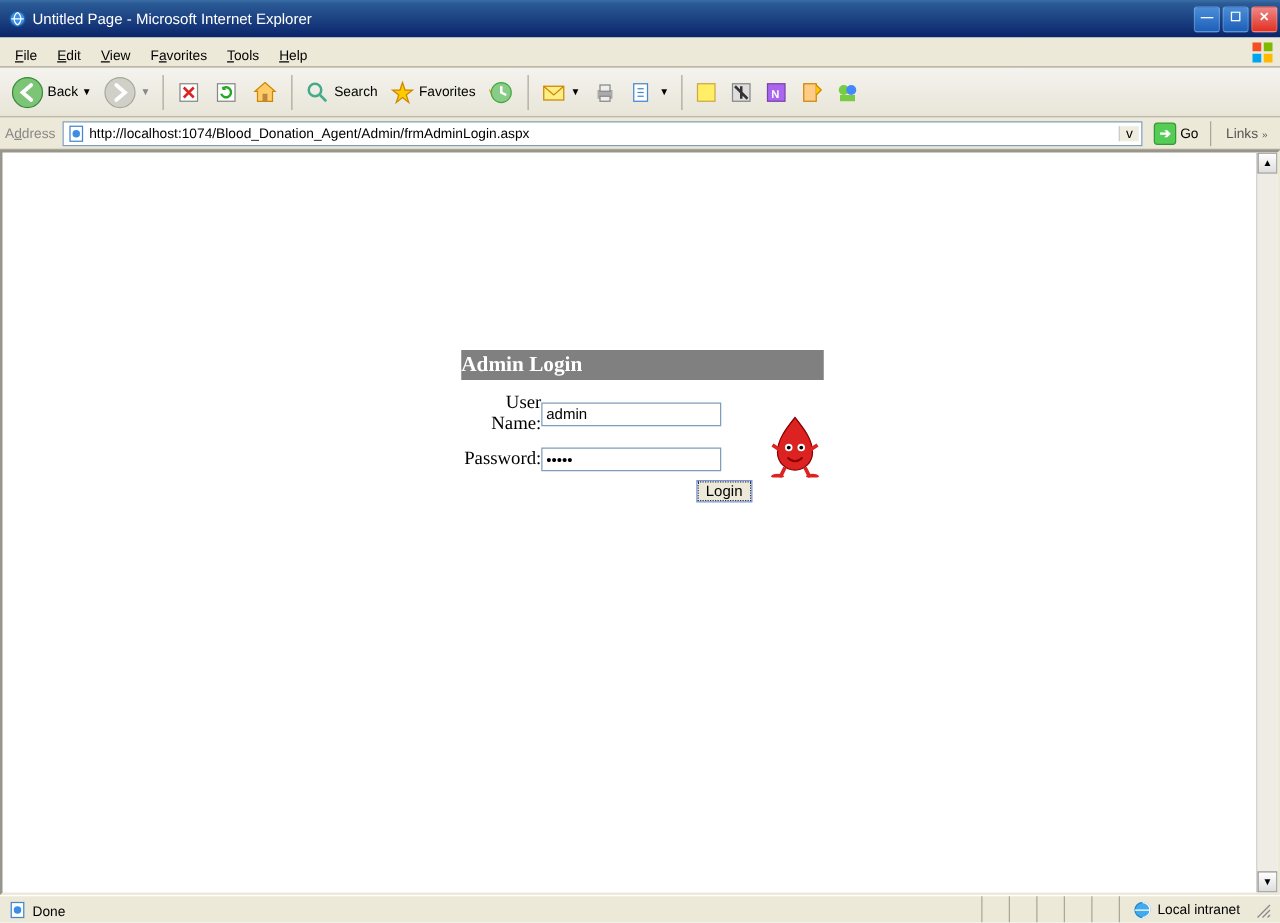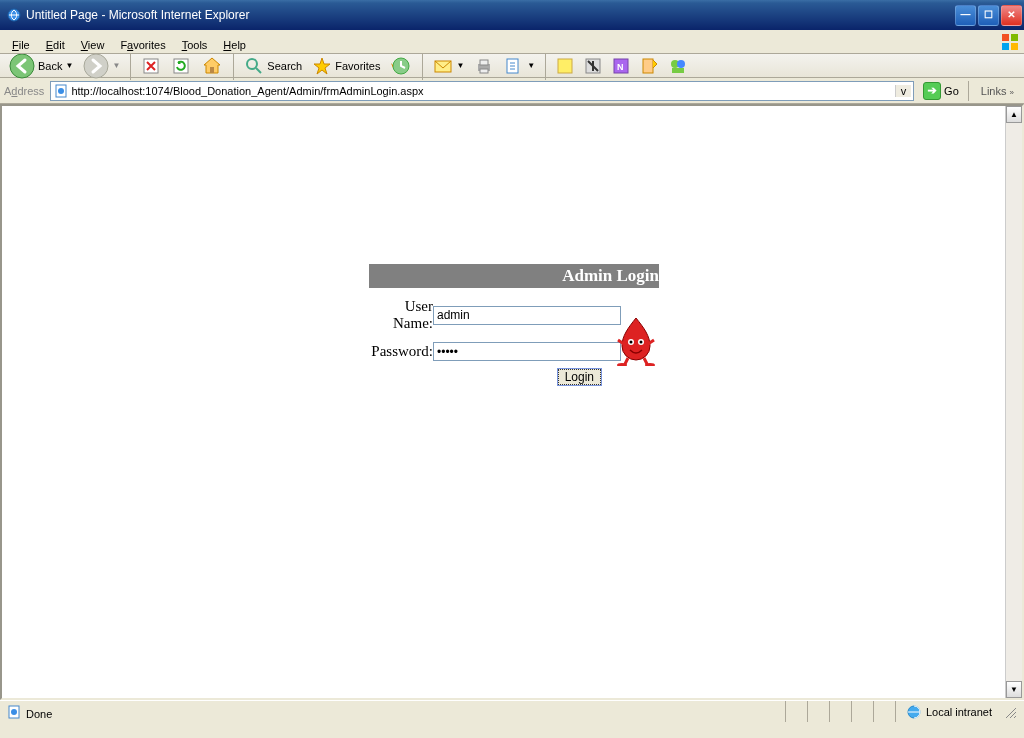--- a/index.html
+++ b/index.html
@@ -35,21 +35,21 @@
     display: flex;
     align-items: flex-end;
     padding: 0 4px;
     border-bottom: 1px solid #aca899;
     position: relative;
   }
   .menubar .menu { padding: 2px 8px; cursor: default; }
   .menubar .menu u { text-decoration: underline; }
   .win-logo { position:absolute; right:4px; top:2px; width:20px; height:20px;}
   .toolbar {
-    height: 24px;
+    height: 40px;
     background: linear-gradient(to bottom,#f4f3ee,#e8e5d8);
     border-bottom: 1px solid #aca899;
     display: flex;
     align-items: center;
     padding: 0 6px;
     gap: 4px;
   }
   .tb-btn { display:flex; align-items:center; padding:2px; border:1px solid transparent; border-radius:3px; gap:3px;}
   .tb-sep { width:1px; height:28px; background:#aca899; margin:0 3px;}
   .addrbar {
@@ -93,38 +93,38 @@
     left:367px;
     top:158px;
     width:290px;
   }
   .login-header{
     background:#808080;
     color:white;
     font-family:'Times New Roman',serif;
     font-size:17px;
     font-weight:bold;
-    text-align:right;
+    text-align:left;
     padding:2px 0;
   }
   .login-row{
     display:flex;
     align-items:center;
     margin-top:10px;
   }
   .login-row label{
     font-family:'Times New Roman',serif;
     font-size:15px;
     width:64px;
     text-align:right;
   }
   .login-row input{
     font-family:Tahoma,sans-serif;
     font-size:12px;
-    width:188px;
+    width:144px;
     height:19px;
     border:1px solid #7f9db9;
     padding:1px 3px;
   }
   .login-submit-row{ text-align:right; margin-top:8px; padding-right:58px;}
   .login-submit{
     font-family:Tahoma,sans-serif;
     font-size:12px;
     padding:0 6px;
     border:1px dotted #333;

